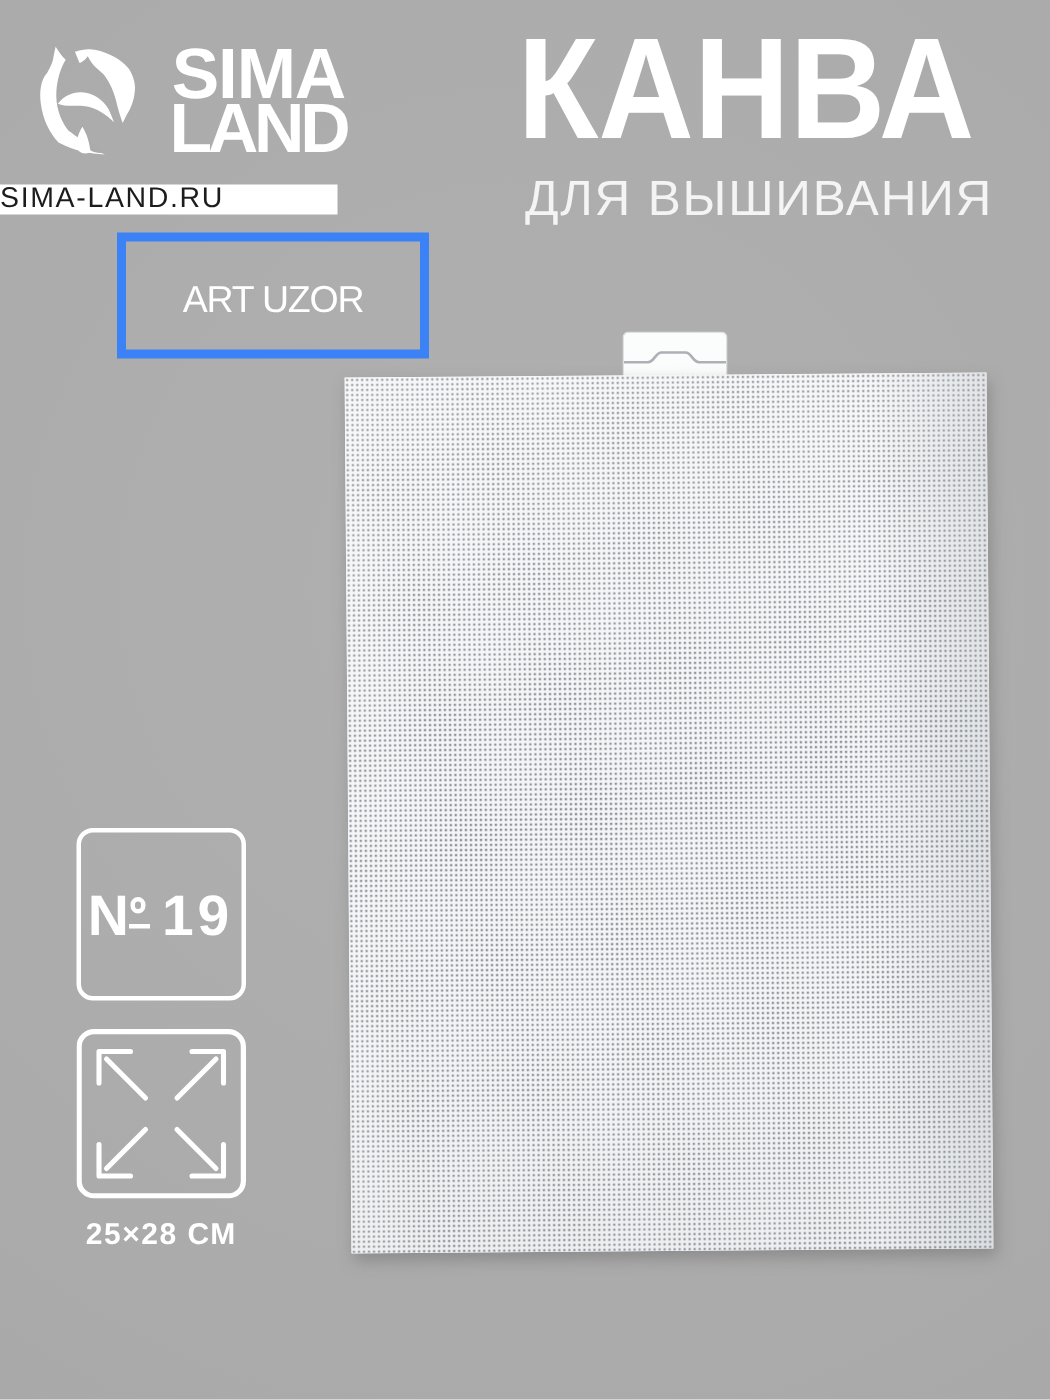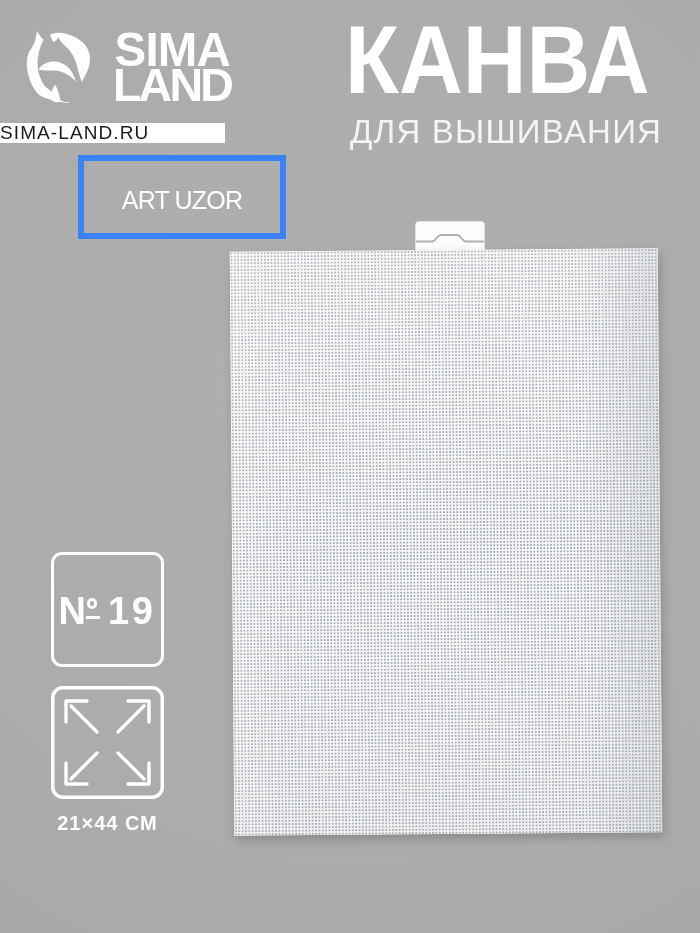--- a/index.html
+++ b/index.html
@@ -101,13 +101,13 @@
 
     <path d="M98,15 H77 M98,15 V36 M93,20 L67,46"></path>
 
     <path d="M15,98 H36 M15,98 V77 M20,93 L46,67"></path>
 
     <path d="M98,98 H77 M98,98 V77 M93,93 L67,67"></path>
   </g>
 </svg>
 </div>
 
-<div class="abs" style="left:51px;top:812px;width:113px;text-align:center;color:#fff;font-size:20px;font-weight:bold;letter-spacing:1px;">21×44 СМ</div>
+<div class="abs" style="left:51px;top:812px;width:113px;text-align:center;color:#fff;font-size:20px;font-weight:bold;letter-spacing:1px;">25×28 СМ</div>
 
 </body></html>

